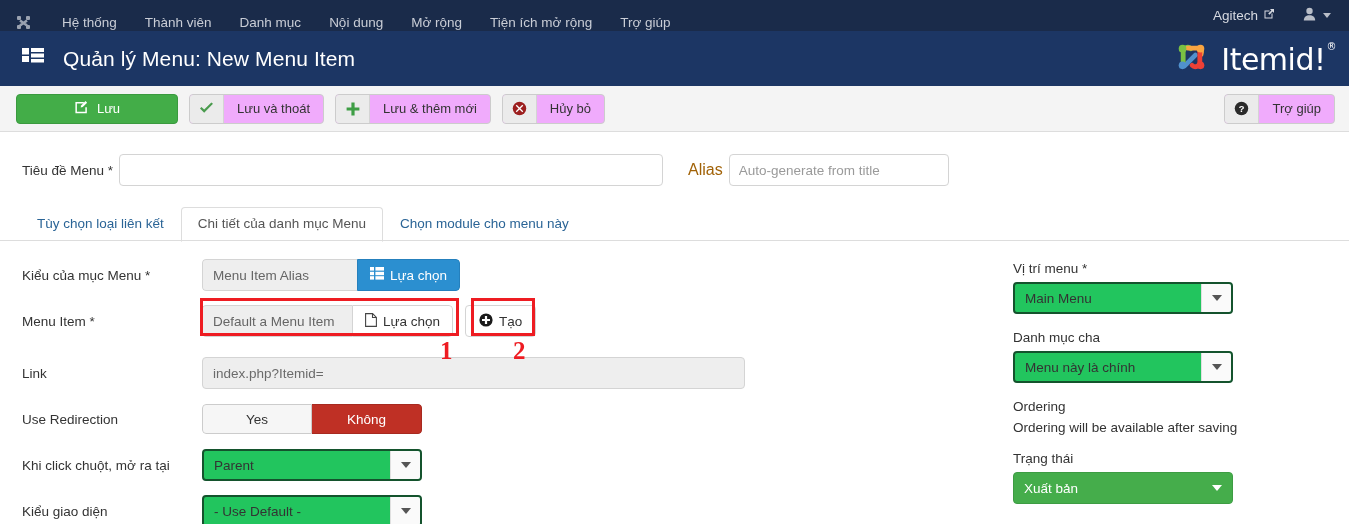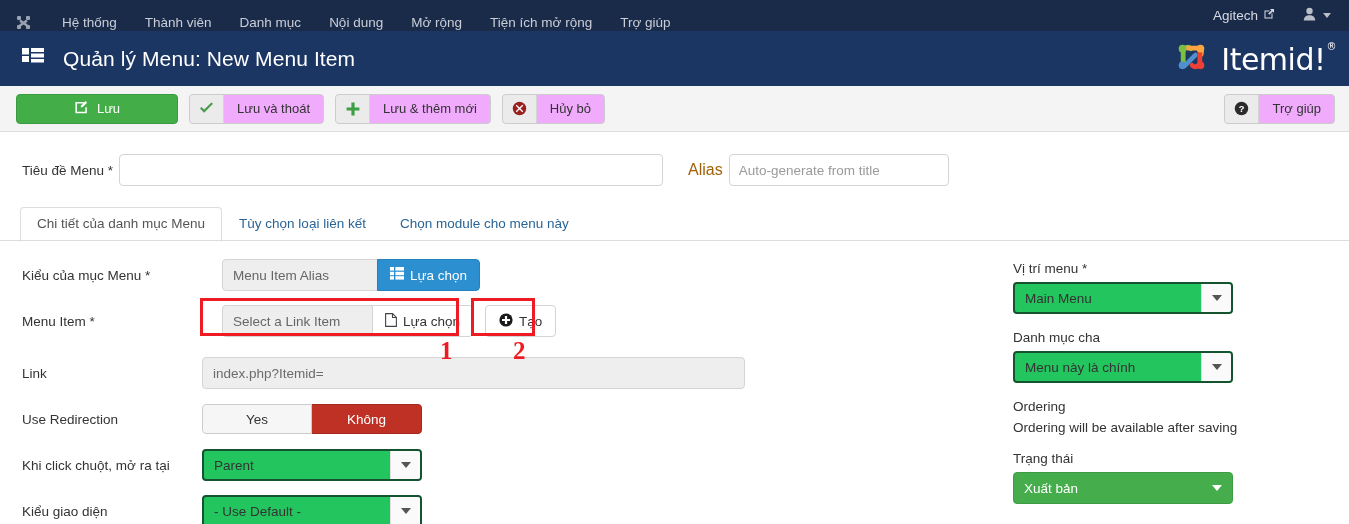--- a/index.html
+++ b/index.html
@@ -295,21 +295,20 @@
   }
   .fctl { display: flex; align-items: center; position: relative; }
 
   
   .combo {
     display: flex;
     align-items: stretch;
     height: 32px;
     border-radius: 4px;
     overflow: hidden;
-    margin-left: 20px;
   }
   .combo .ro {
     background: #eeeeee;
     border: 1px solid #d4d4d4;
     border-right: none;
     border-radius: 4px 0 0 4px;
     display: flex;
     align-items: center;
     padding: 0 10px;
     font-size: 13.5px;
@@ -593,22 +592,22 @@
 <div class="content">
 
   <div class="title-row">
     <span class="lbl-title">Tiêu đề Menu *</span>
     <input class="inp inp-title" type="text" value="" placeholder="" style="">
     <span class="lbl-alias">Alias</span>
     <input class="inp inp-alias" type="text" value="" placeholder="Auto-generate from title" style="">
   </div>
 
   <div class="tabs">
+    <div class="tab"><span>Tùy chọn loại liên kết</span></div>
     <div class="tab active"><span>Chi tiết của danh mục Menu</span></div>
-    <div class="tab"><span>Tùy chọn loại liên kết</span></div>
     <div class="tab"><span>Chọn module cho menu này</span></div>
   </div>
   <div class="tab-underline"></div>
 
   <div class="panes">
 
     <div class="pane-left">
 
       <div class="frow">
         <span class="flbl">Kiểu của mục Menu *</span>
@@ -629,21 +628,21 @@
               <span>Lựa chọn</span>
             </div>
           </div>
         </div>
       </div>
 
       <div class="frow" style="margin-bottom:20px">
         <span class="flbl">Menu Item *</span>
         <div class="fctl">
           <div class="combo">
-            <div class="ro" style="width:150px">Select a Link Item</div>
+            <div class="ro" style="width:150px">Default a Menu Item</div>
             <div class="act act-white" style="width:101px">
               <span>
                 <svg width="12" height="14" viewBox="0 0 12 14">
                   <path d="M0.6 0.6 h7 l3.8 3.8 v9 h-10.8 z" fill="#ffffff" stroke="#444444" stroke-width="1.1"></path>
                   <path d="M7.5 0.8 v3.7 h3.6" fill="none" stroke="#444444" stroke-width="1.1"></path>
                 </svg>
               </span>
               <span>Lựa chọn</span>
             </div>
           </div>

